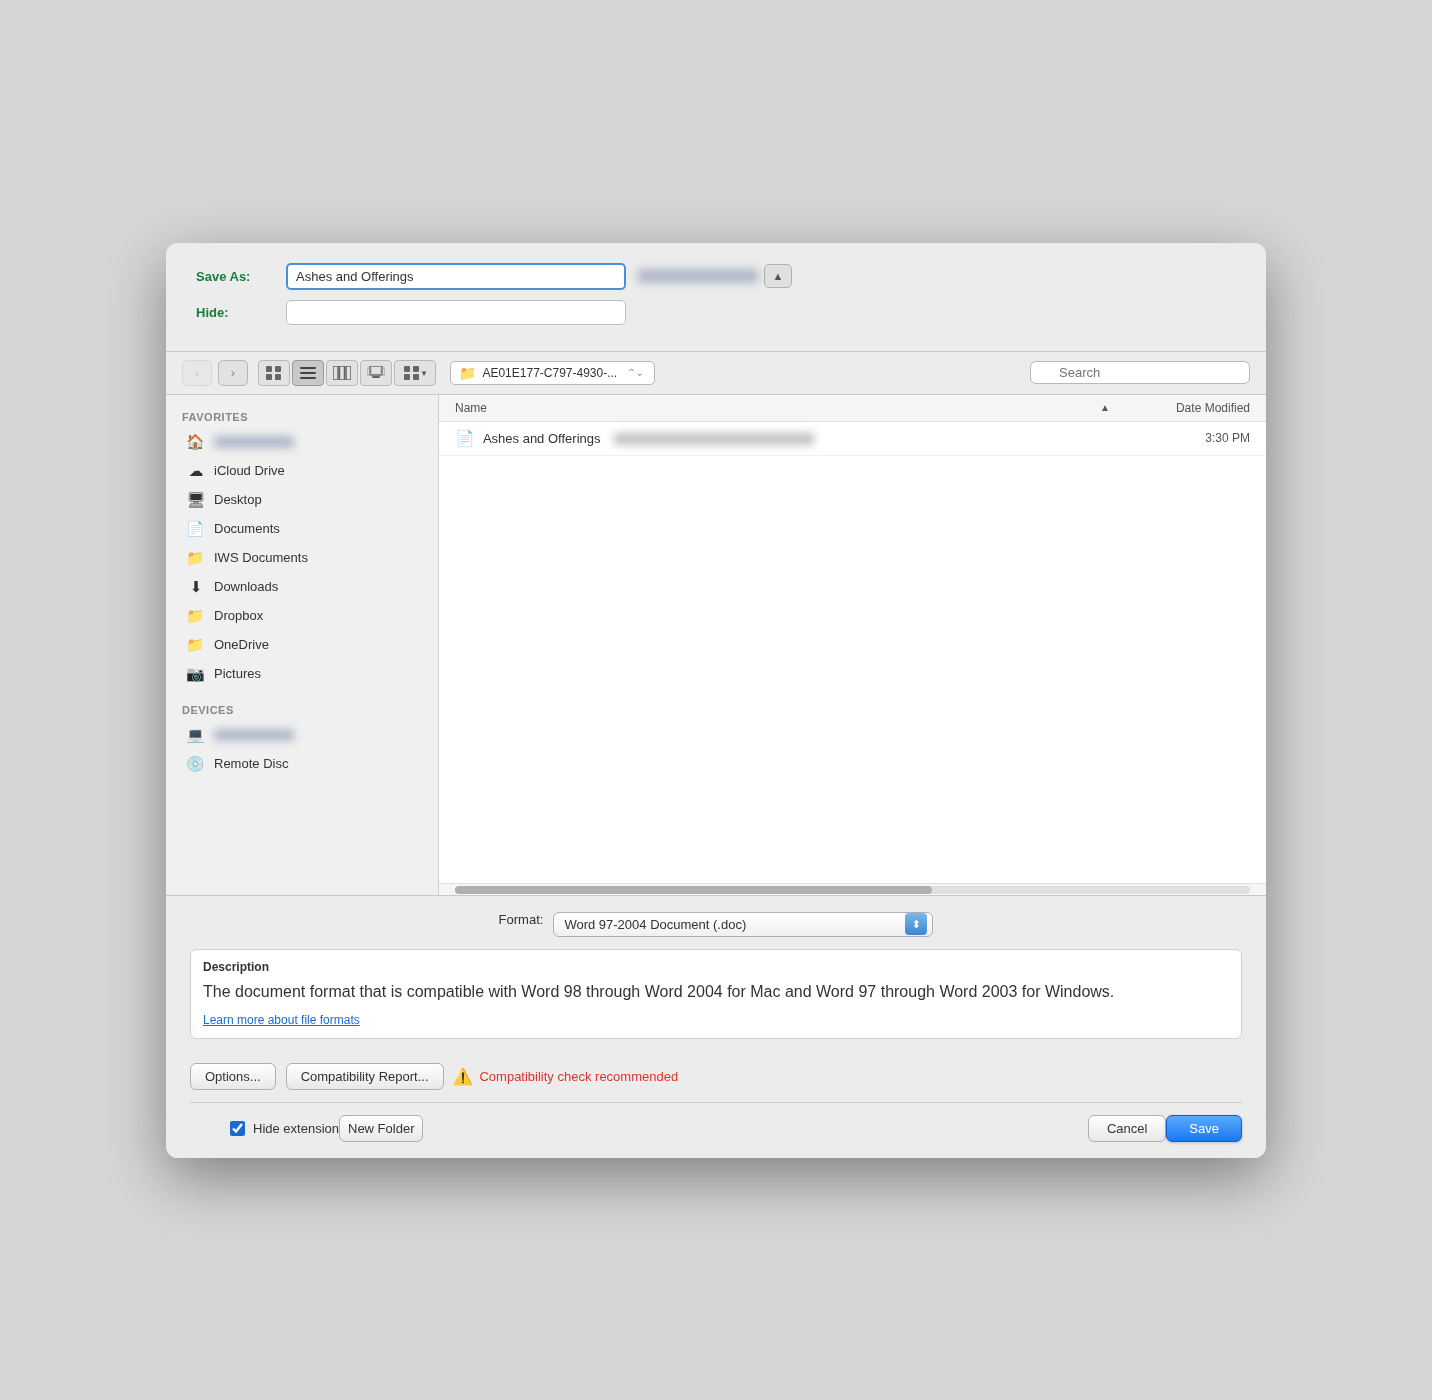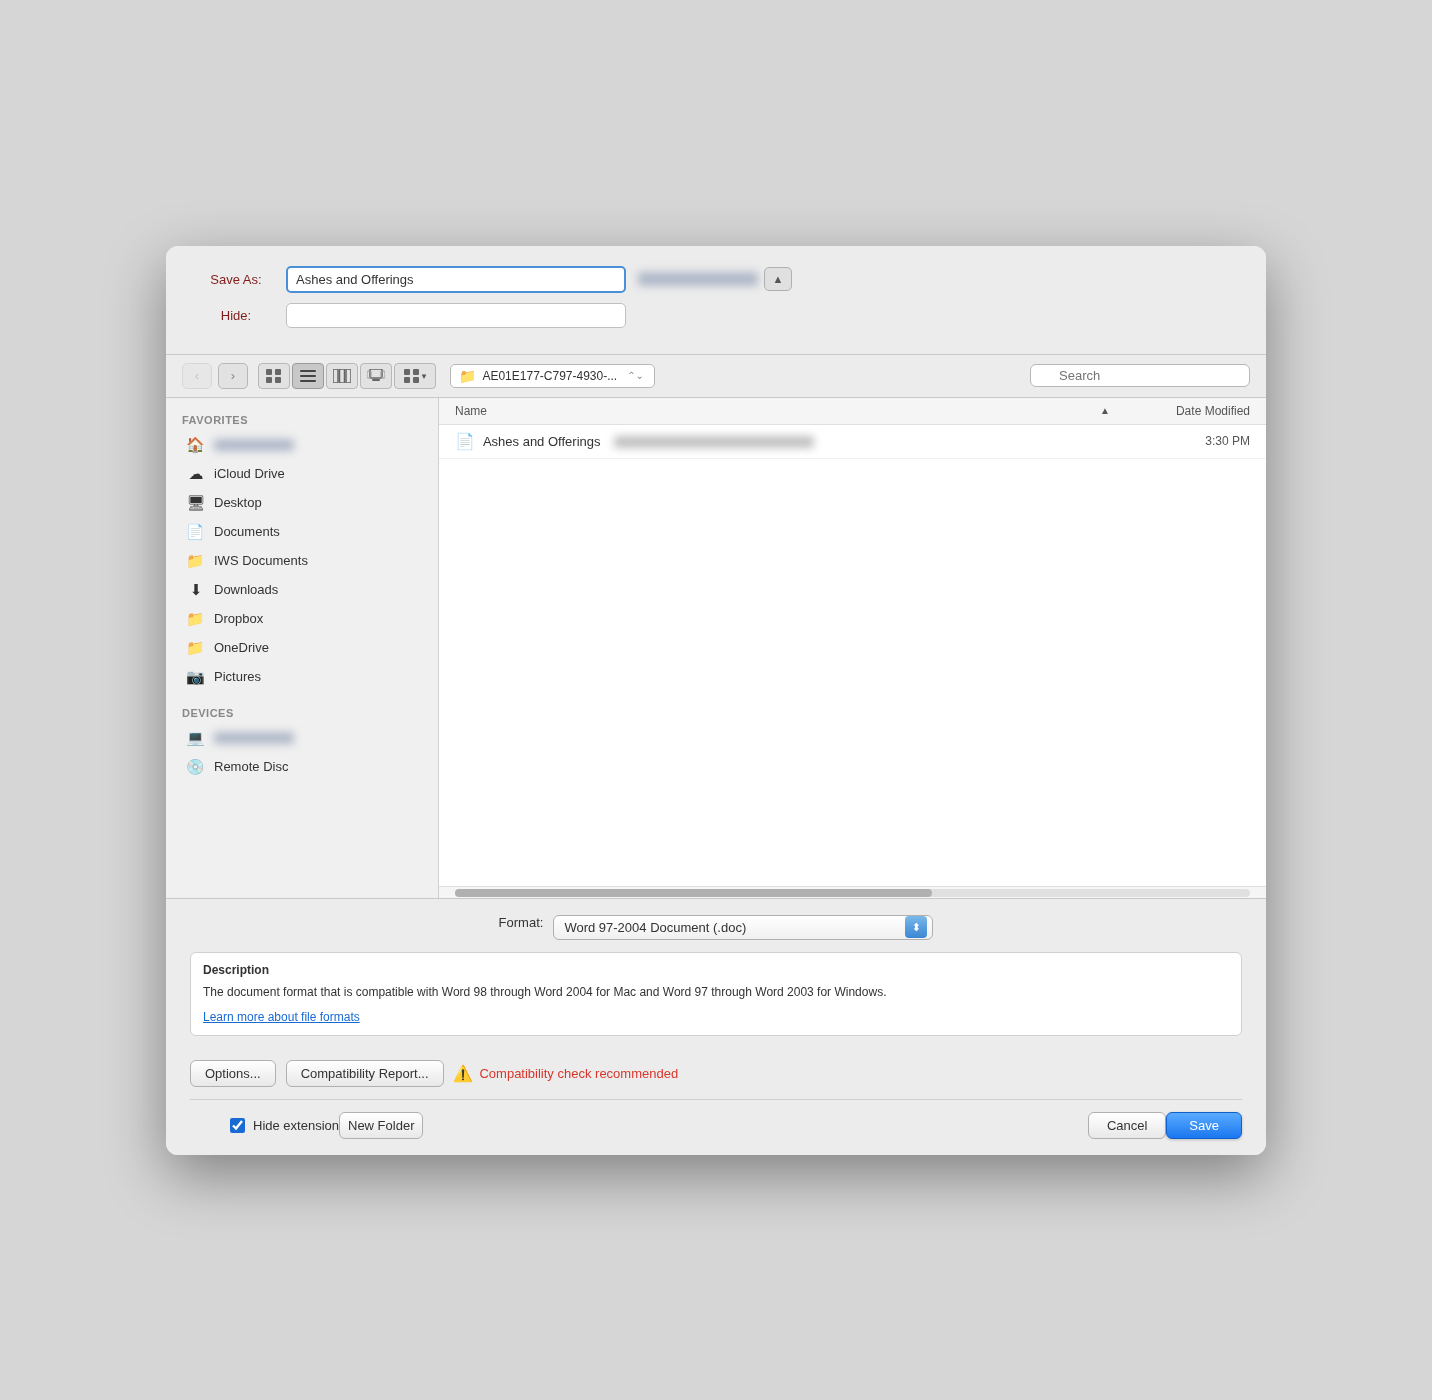--- a/index.html
+++ b/index.html
@@ -25,25 +25,25 @@
       padding: 20px 30px 16px;
       border-bottom: 1px solid #c8c8c8;
     }
     .form-row {
       display: flex;
       align-items: center;
       margin-bottom: 10px;
     }
     .form-label {
       font-size: 13px;
-      color: #7f1d1d;
-      text-align: center;
+      color: #15803d;
+      text-align: left;
       width: 80px;
       margin-right: 10px;
-      font-weight: 400;
+      font-weight: 700;
     }
     .save-as-input-wrapper {
       display: flex;
       align-items: center;
       gap: 6px;
     }
     .save-as-input {
       background: #fff;
       border: 2px solid #4a90d9;
       border-radius: 5px;
@@ -386,21 +386,21 @@
       padding: 10px 12px;
       margin-bottom: 12px;
     }
     .desc-title {
       font-size: 12px;
       font-weight: 600;
       color: #333;
       margin-bottom: 6px;
     }
     .desc-text {
-      font-size: 12px;
+      font-size: 16px;
       color: #333;
       line-height: 1.5;
       margin-bottom: 6px;
     }
     .desc-link {
       font-size: 12px;
       color: #1a6ad4;
       text-decoration: underline;
       cursor: pointer;
     }

